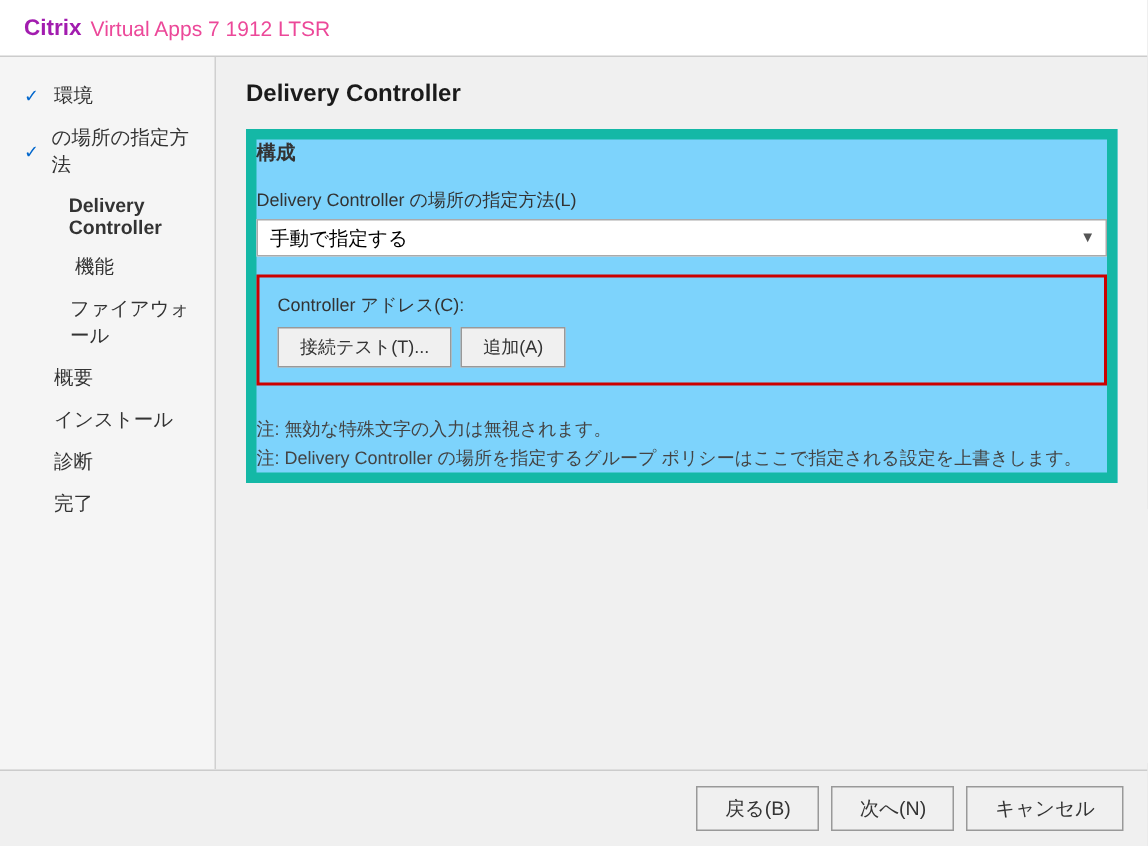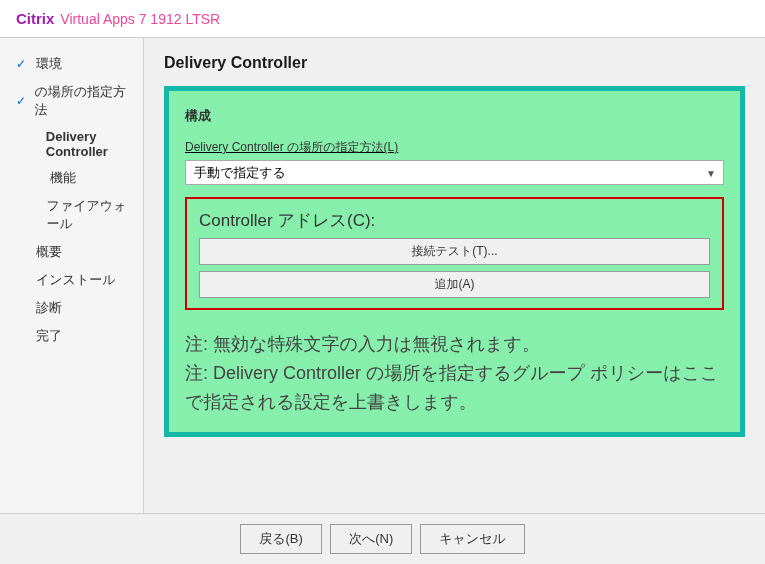--- a/index.html
+++ b/index.html
@@ -102,35 +102,34 @@
     }
 
     .page-title {
       font-size: 16px;
       font-weight: bold;
       color: #1a1a1a;
       margin-bottom: 14px;
     }
 
     .panel {
-      background: #86efac;
-      border: 5px solid #14b8a6;
-      padding: 16px;
+      background: #7dd3fc;
+      border: 7px solid #14b8a6;
+      padding: 0;
     }
 
     .panel-title {
       font-size: 13px;
       font-weight: bold;
       color: #333;
       margin-bottom: 14px;
     }
 
     .form-group {
       margin-bottom: 12px;
-      text-decoration: underline;
     }
 
     .form-label {
       font-size: 12px;
       color: #333;
       margin-bottom: 4px;
     }
 
     .dropdown-select {
       width: 100%;
@@ -161,63 +160,62 @@
       pointer-events: none;
     }
 
     .controller-section {
       border: 2px solid #cc0000;
       padding: 10px 12px;
       margin-top: 10px;
     }
 
     .controller-label {
-      font-size: 17px;
+      font-size: 12px;
       color: #333;
       margin-bottom: 6px;
     }
 
     .controller-input {
       width: 100%;
       padding: 4px 6px;
       border: 1px solid #0066cc;
       font-size: 13px;
       color: #000;
       outline: none;
       margin-bottom: 8px;
     }
 
     .btn-row {
       display: flex;
       gap: 6px;
-      flex-direction: column;
     }
 
     .btn {
       padding: 4px 14px;
       border: 1px solid #999;
       background: #f0f0f0;
       font-size: 12px;
       cursor: pointer;
       color: #333;
     }
 
     .notes-area {
       margin-top: 20px;
-      font-size: 18px;
+      font-size: 12px;
       color: #444;
       line-height: 1.6;
     }
 
     .footer-bar {
       background: #f0f0f0;
       border-top: 1px solid #ccc;
       padding: 10px 16px;
       display: flex;
-      justify-content: center;
+      justify-content: flex-end;
       gap: 8px;
       min-height: 46px;
       align-items: center;
     }
 
     .footer-btn {
       padding: 5px 18px;
       border: 1px solid #999;
       background: #f0f0f0;
       font-size: 13px;

